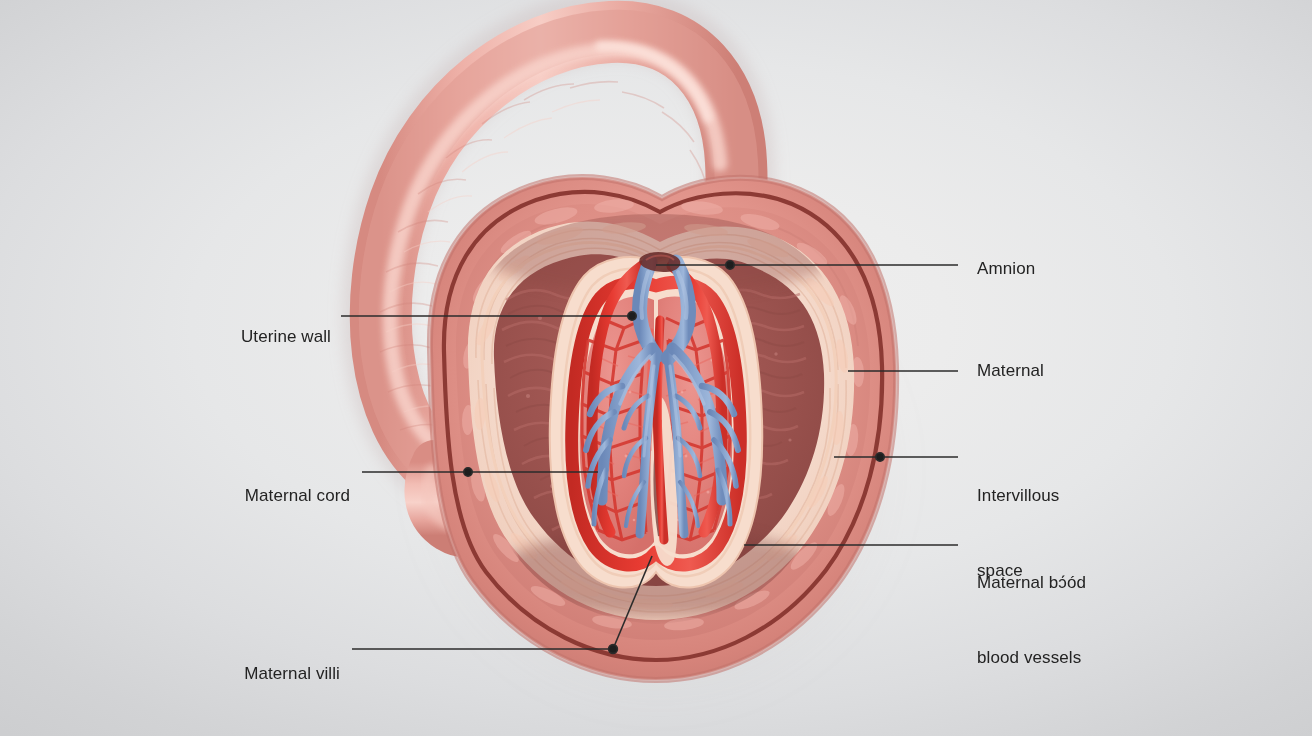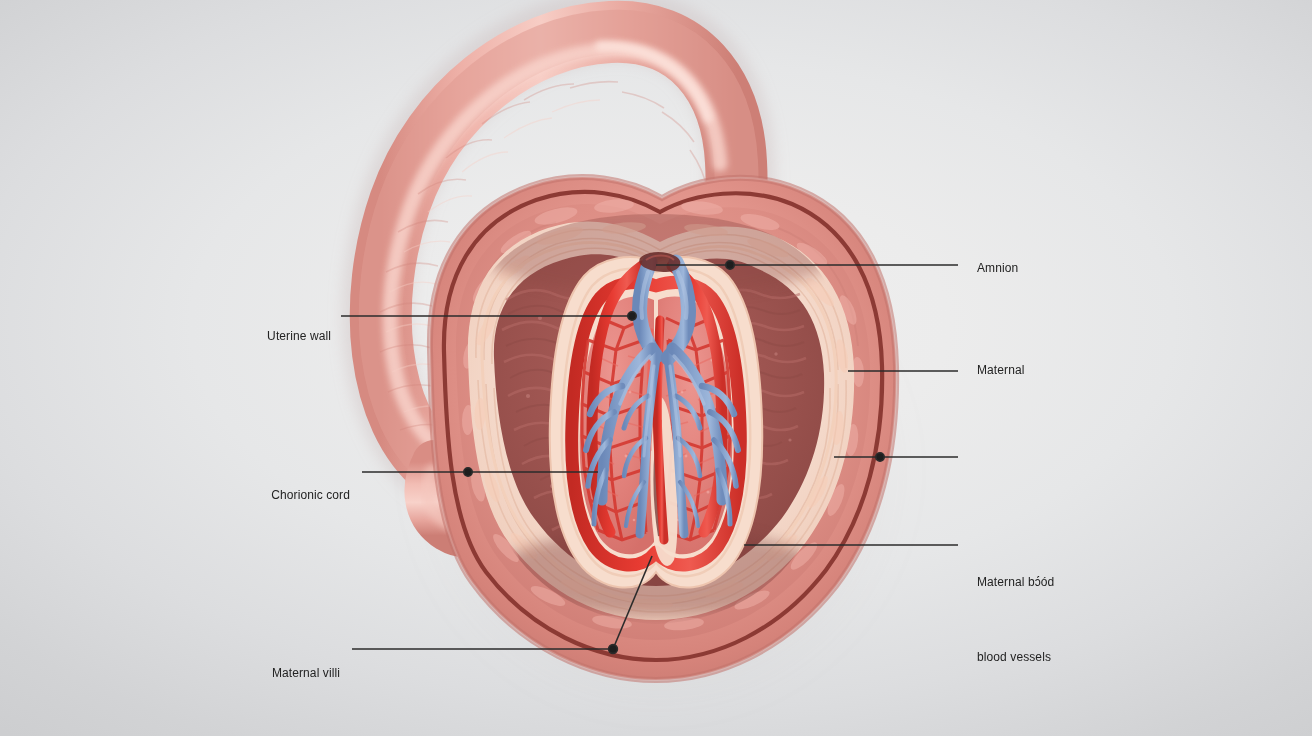--- a/index.html
+++ b/index.html
@@ -36,21 +36,21 @@
   }
   #leaders {
     position: absolute;
     left: 0; top: 0;
     width: 1312px;
     height: 736px;
   }
   .label {
     position: absolute;
     font-family: "Liberation Sans", sans-serif;
-    font-size: 12px;
+    font-size: 17px;
     line-height: 25px;
     color: #232323;
     white-space: pre;
     letter-spacing: 0.1px;
   }
   .label.right { text-align: left; }
   .label.left  { text-align: right; margin-top: 24px; }
 </style>
 </head>
 <body>
@@ -658,27 +658,31 @@
       </g>
 
       <g>
         <line x1="744" y1="545" x2="958" y2="545"></line>
       </g>
     </g>
   </svg>
 
   <div class="label left" style="right:981px; top:300px;">Uterine wall</div>
 
-  <div class="label left" style="right:962px; top:459px;">Chorionic cord</div>
+  <div class="label left" style="right:962px; top:459px;">Maternal cord</div>
 
   <div class="label left" style="right:972px; top:637px;">Maternal villi</div>
 
   <div class="label right" style="left:977px; top:256px;">Amnion</div>
 
   <div class="label right" style="left:977px; top:358px;">Maternal</div>
 
+  <div class="label right" style="left:977px; top:433px;">
+    <div>Intervillous</div>
+    <div>space</div>
+  </div>
 
   <div class="label right" style="left:977px; top:520px;">
     <div>Maternal bɔ́ód</div>
     <div>blood vessels</div>
   </div>
 
 </div>
 
 </body></html>

